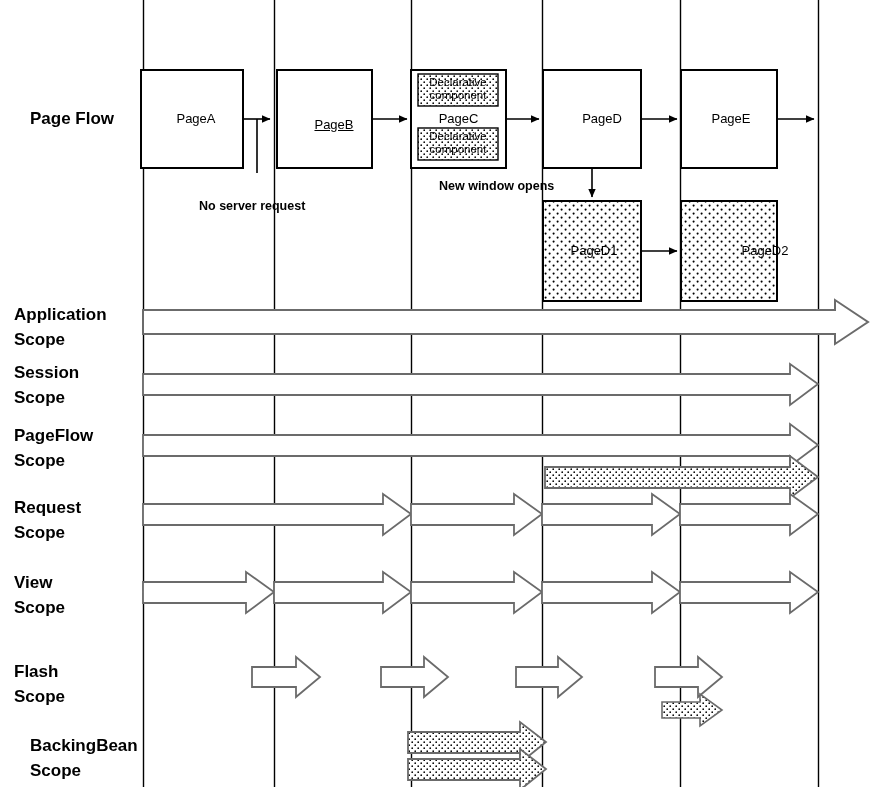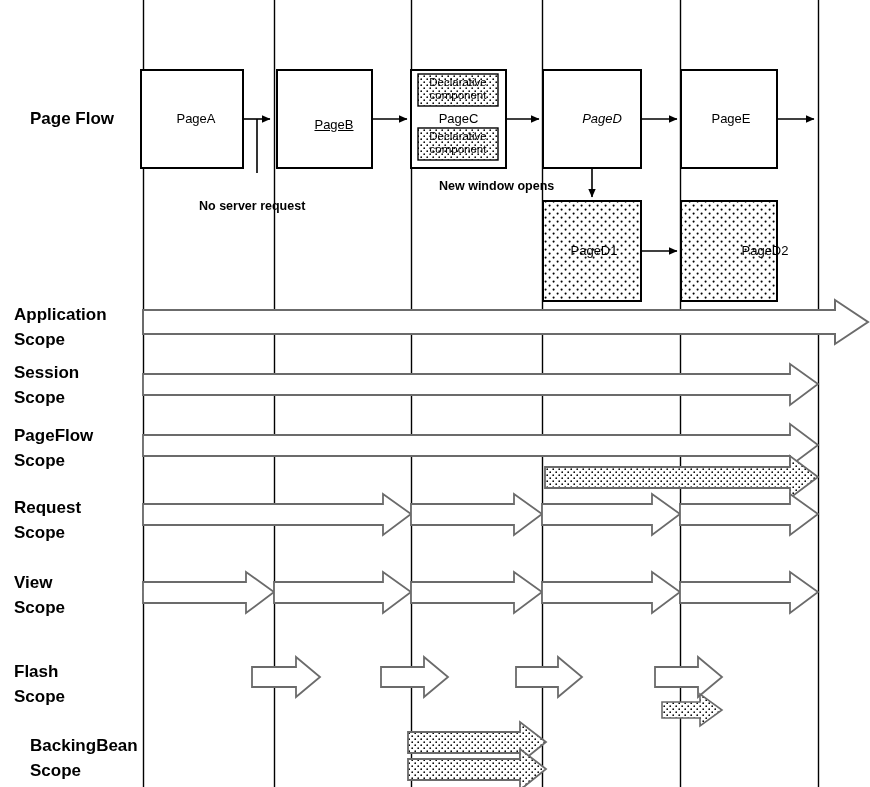--- a/index.html
+++ b/index.html
@@ -173,21 +173,21 @@
   <div class="row-label" style="left:14px; top:571px;">View
 Scope</div>
   <div class="row-label" style="left:14px; top:660px;">Flash
 Scope</div>
   <div class="row-label" style="left:8px; top:734px;margin-left:22px;">BackingBean
 Scope</div>
 
   <div class="page-label" style="left:141px; top:111px; width:110px;">PageA</div>
   <div class="page-label" style="left:277px; top:117px; width:114px;text-decoration:underline;">PageB</div>
   <div class="page-label" style="left:411px; top:111px; width:95px;">PageC</div>
-  <div class="page-label" style="left:543px; top:111px; width:118px;font-style:italic;">PageD</div>
+  <div class="page-label" style="left:543px; top:111px; width:118px;">PageD</div>
   <div class="page-label" style="left:681px; top:111px; width:100px;">PageE</div>
   <div class="page-label" style="left:543px; top:243px; width:102px;">PageD1</div>
   <div class="page-label" style="left:681px; top:243px; width:96px;padding-left:36px;">PageD2</div>
 
   <div class="decl-label" style="left:418px; top:76px; width:80px;">Declarative
 component</div>
   <div class="decl-label" style="left:418px; top:130px; width:80px;">Declarative
 component</div>
 
   <div class="note-label" style="left:199px; top:179px;margin-top:20px;">No server request</div>

